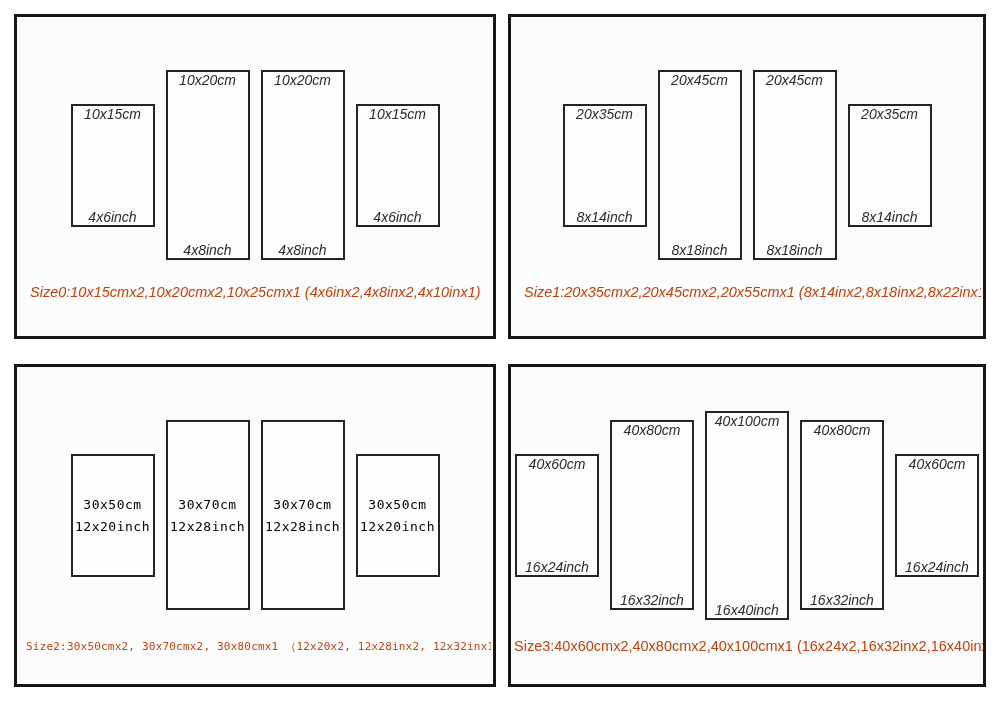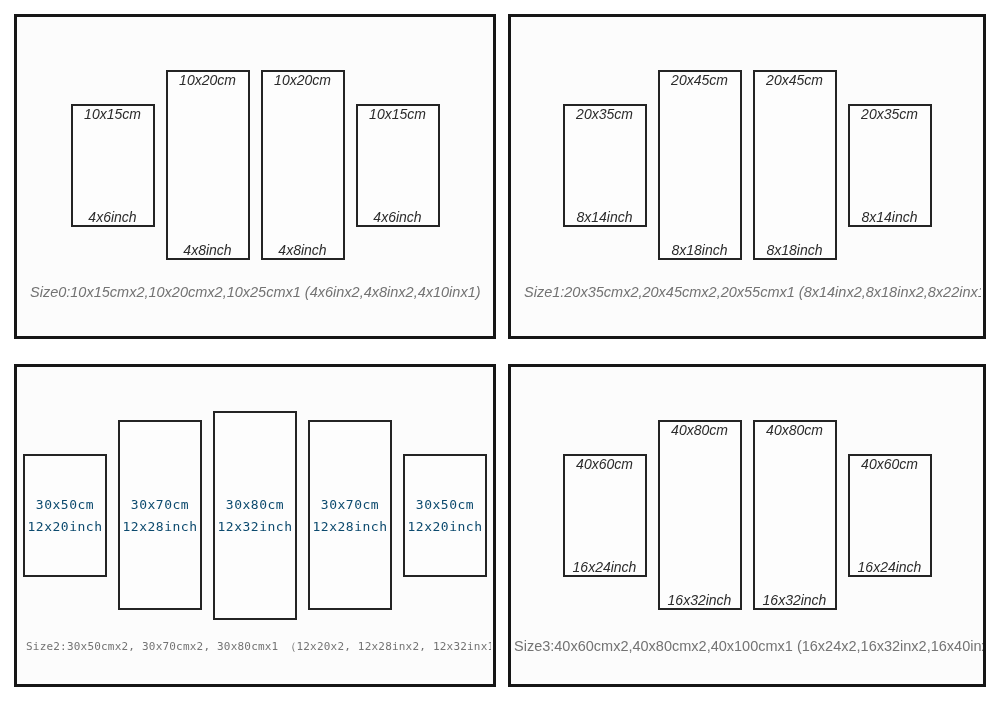--- a/index.html
+++ b/index.html
@@ -58,29 +58,29 @@
 
   
   .f-it .piece {
     font: italic 14px "Liberation Sans", sans-serif;
     color: #2b2b2b;
     justify-content: space-between;
   }
   .f-mono .piece {
     font: 13px "DejaVu Sans Mono", monospace;
     letter-spacing: 0.5px;
-    color: #0c4a6e;
+    color: #000000;
   }
 
   
   .caption {
     position: absolute;
     white-space: nowrap;
     overflow: hidden;
-    color: #737373;
+    color: #c2410c;
   }
   .p0 .caption, .p1 .caption {
     font: italic 14.5px "Liberation Sans", sans-serif;
     left: 13px;
     right: 2px;
     bottom: 36px;
   }
   .p2 .caption {
     font: 11px "DejaVu Sans Mono", monospace;
     letter-spacing: 0.2px;
@@ -147,24 +147,20 @@
   <section class="panel p2 f-mono">
     <div class="row">
       <div class="piece s">
         <span>30x50cm</span>
         <span>12x20inch</span>
       </div>
       <div class="piece m">
         <span>30x70cm</span>
         <span>12x28inch</span>
       </div>
-      <div class="piece l">
-        <span>30x80cm</span>
-        <span>12x32inch</span>
-      </div>
       <div class="piece m">
         <span>30x70cm</span>
         <span>12x28inch</span>
       </div>
       <div class="piece s">
         <span>30x50cm</span>
         <span>12x20inch</span>
       </div>
     </div>
     <div class="caption">Size2:30x50cmx2, 30x70cmx2, 30x80cmx1 （12x20x2, 12x28inx2, 12x32inx1)</div>
@@ -173,20 +169,24 @@
   <section class="panel p3 f-it">
     <div class="row">
       <div class="piece s">
         <span>40x60cm</span>
         <span>16x24inch</span>
       </div>
       <div class="piece m">
         <span>40x80cm</span>
         <span>16x32inch</span>
       </div>
+      <div class="piece l">
+        <span>40x100cm</span>
+        <span>16x40inch</span>
+      </div>
       <div class="piece m">
         <span>40x80cm</span>
         <span>16x32inch</span>
       </div>
       <div class="piece s">
         <span>40x60cm</span>
         <span>16x24inch</span>
       </div>
     </div>
     <div class="caption">Size3:40x60cmx2,40x80cmx2,40x100cmx1 (16x24x2,16x32inx2,16x40inx1)</div>

